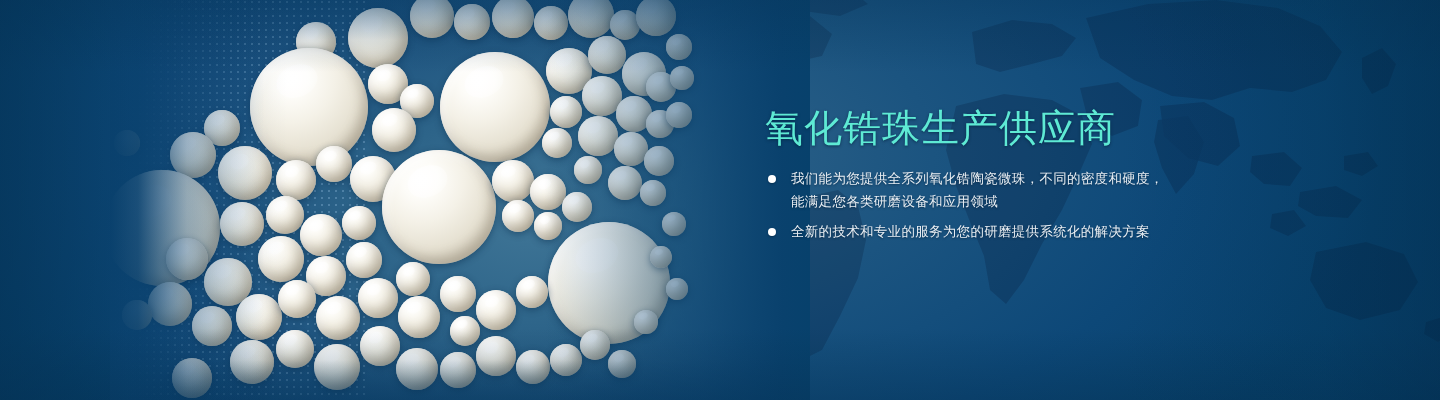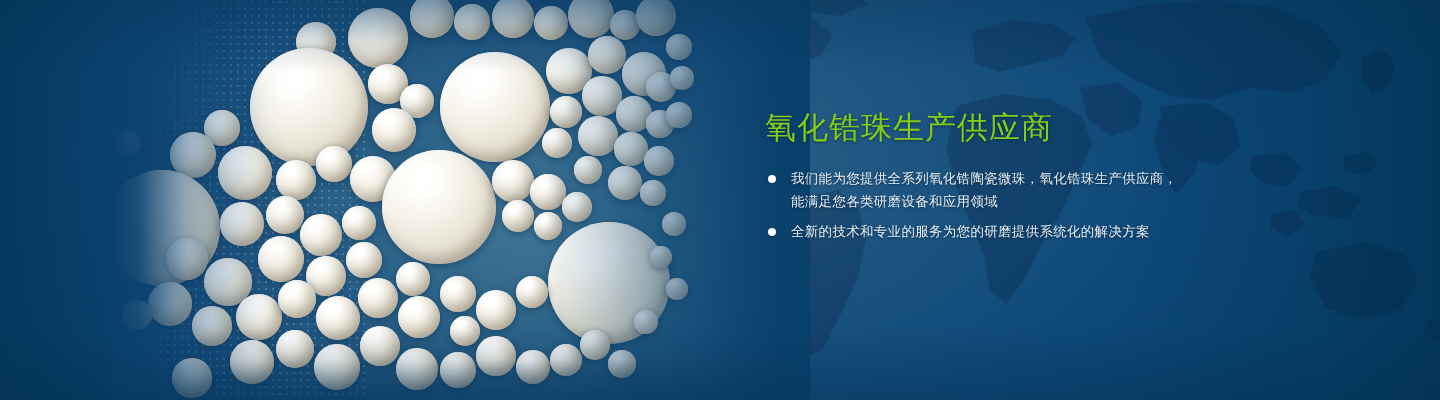--- a/index.html
+++ b/index.html
@@ -97,24 +97,24 @@
 
   
   .content{
     position:absolute;
     left:765px; top:0;
     width:520px; height:400px;
   }
   .headline{
     position:absolute;
     left:0; top:108px;
-    font-size:31px;
+    font-size:38px;
     line-height:40px;
     letter-spacing:1px;
-    color:#84cc16;
+    color:#5eead4;
     font-weight:400;
     text-shadow:0 1px 3px rgba(2,30,56,.65);
     white-space:nowrap;
   }
   .bullets{
     position:absolute;
     left:0; top:167px;
     width:520px;
   }
   .bullet{
@@ -290,21 +290,21 @@
   <div class="bg-vignette"></div>
 
   <div class="content">
 
     <div class="headline">氧化锆珠生产供应商</div>
 
     <div class="bullets">
 
       <div class="bullet">
         <span class="dot"></span>
-        <span class="line">我们能为您提供全系列氧化锆陶瓷微珠，氧化锆珠生产供应商，</span>
+        <span class="line">我们能为您提供全系列氧化锆陶瓷微珠，不同的密度和硬度，</span>
         <span class="line">能满足您各类研磨设备和应用领域</span>
       </div>
 
       <div class="bullet">
         <span class="dot"></span>
         <span class="line">全新的技术和专业的服务为您的研磨提供系统化的解决方案</span>
       </div>
 
 
     </div>

